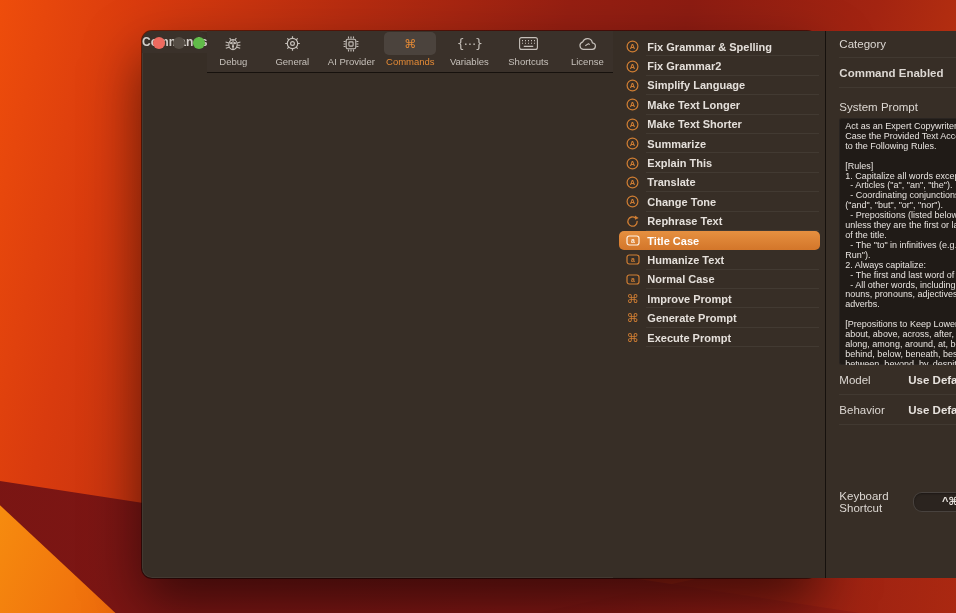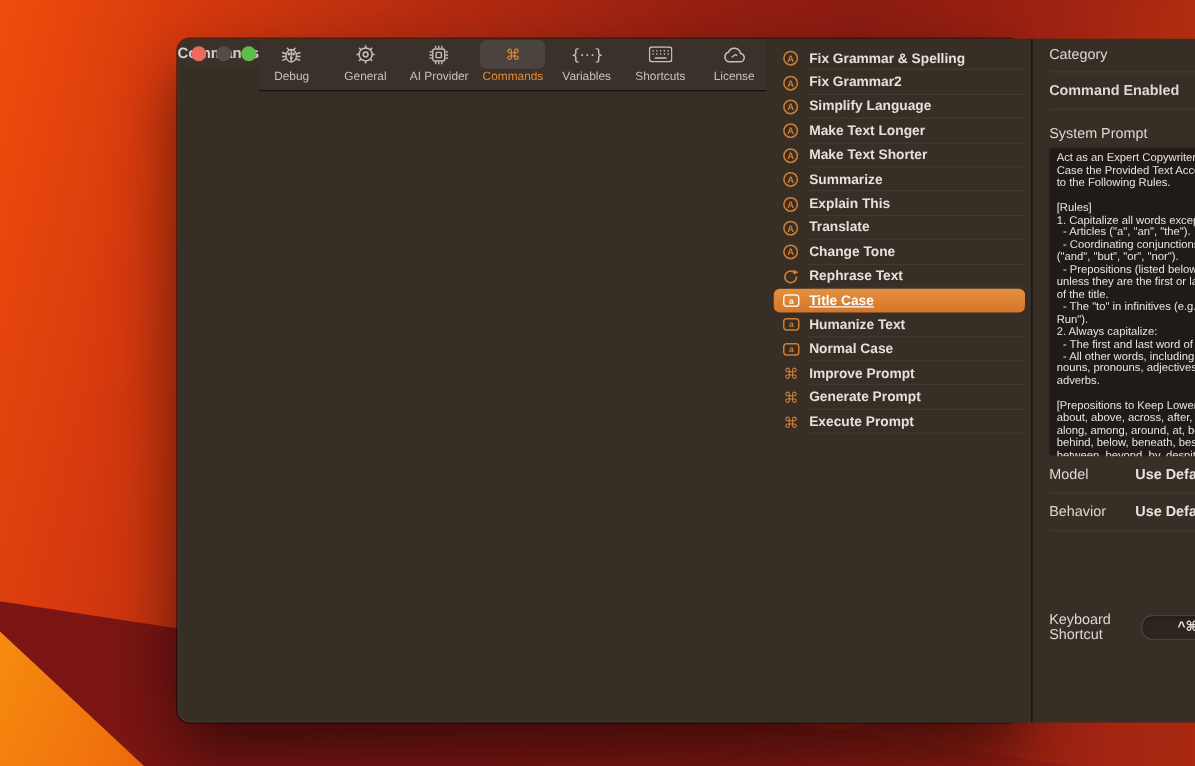--- a/index.html
+++ b/index.html
@@ -33,21 +33,21 @@
   .tool-icon{height:23px;min-width:38px;padding:0 7px;border-radius:5px;display:flex;align-items:center;justify-content:center;align-self:stretch;}
   .tool-item.selected{color:#e4校8a36;color:#e48a36;}
   .tool-item.selected .tool-icon{background:rgba(255,255,255,.09);}
   .tool-label{font-size:9.5px;line-height:13px;}
   
   .content{flex:1;display:flex;min-height:0;background:#372e26;}
   .sidebar{width:213px;box-sizing:border-box;border-right:1px solid #16110d;padding:6px 5px 0 6px;}
   .side-item{height:19.4px;display:flex;align-items:center;gap:7px;padding:0 6px;border-radius:5px;
     position:relative;color:#e5e0db;font-size:11px;font-weight:700;}
   .side-item .sicon{width:15px;display:flex;justify-content:center;align-items:center;color:#d07e33;}
-  .side-item.selected{background:linear-gradient(#e69040,#d3762a);color:#fff;text-decoration:underline;}
+  .side-item.selected{background:linear-gradient(#e69040,#d3762a);color:#fff;}
   .side-item.selected .sicon{color:rgba(255,248,240,.95);}
   .side-item:not(.selected)::after{content:"";position:absolute;left:27px;right:1px;bottom:0;height:1px;
     background:rgba(255,255,255,.06);}
   .glyph-cmd{font-family:"DejaVu Sans",sans-serif;font-size:12px;line-height:12px;font-weight:400;}
   .glyph-braces{font-family:"DejaVu Sans",sans-serif;font-size:12.5px;letter-spacing:-1px;}
   
   .main{flex:1;display:flex;flex-direction:column;min-width:0;padding:0 23px 0 13px;box-sizing:border-box;}
   .frow{display:flex;align-items:center;justify-content:space-between;}
   .flabel{color:#ddd8d3;}
   .hair{border-bottom:1px solid rgba(255,255,255,.055);}

